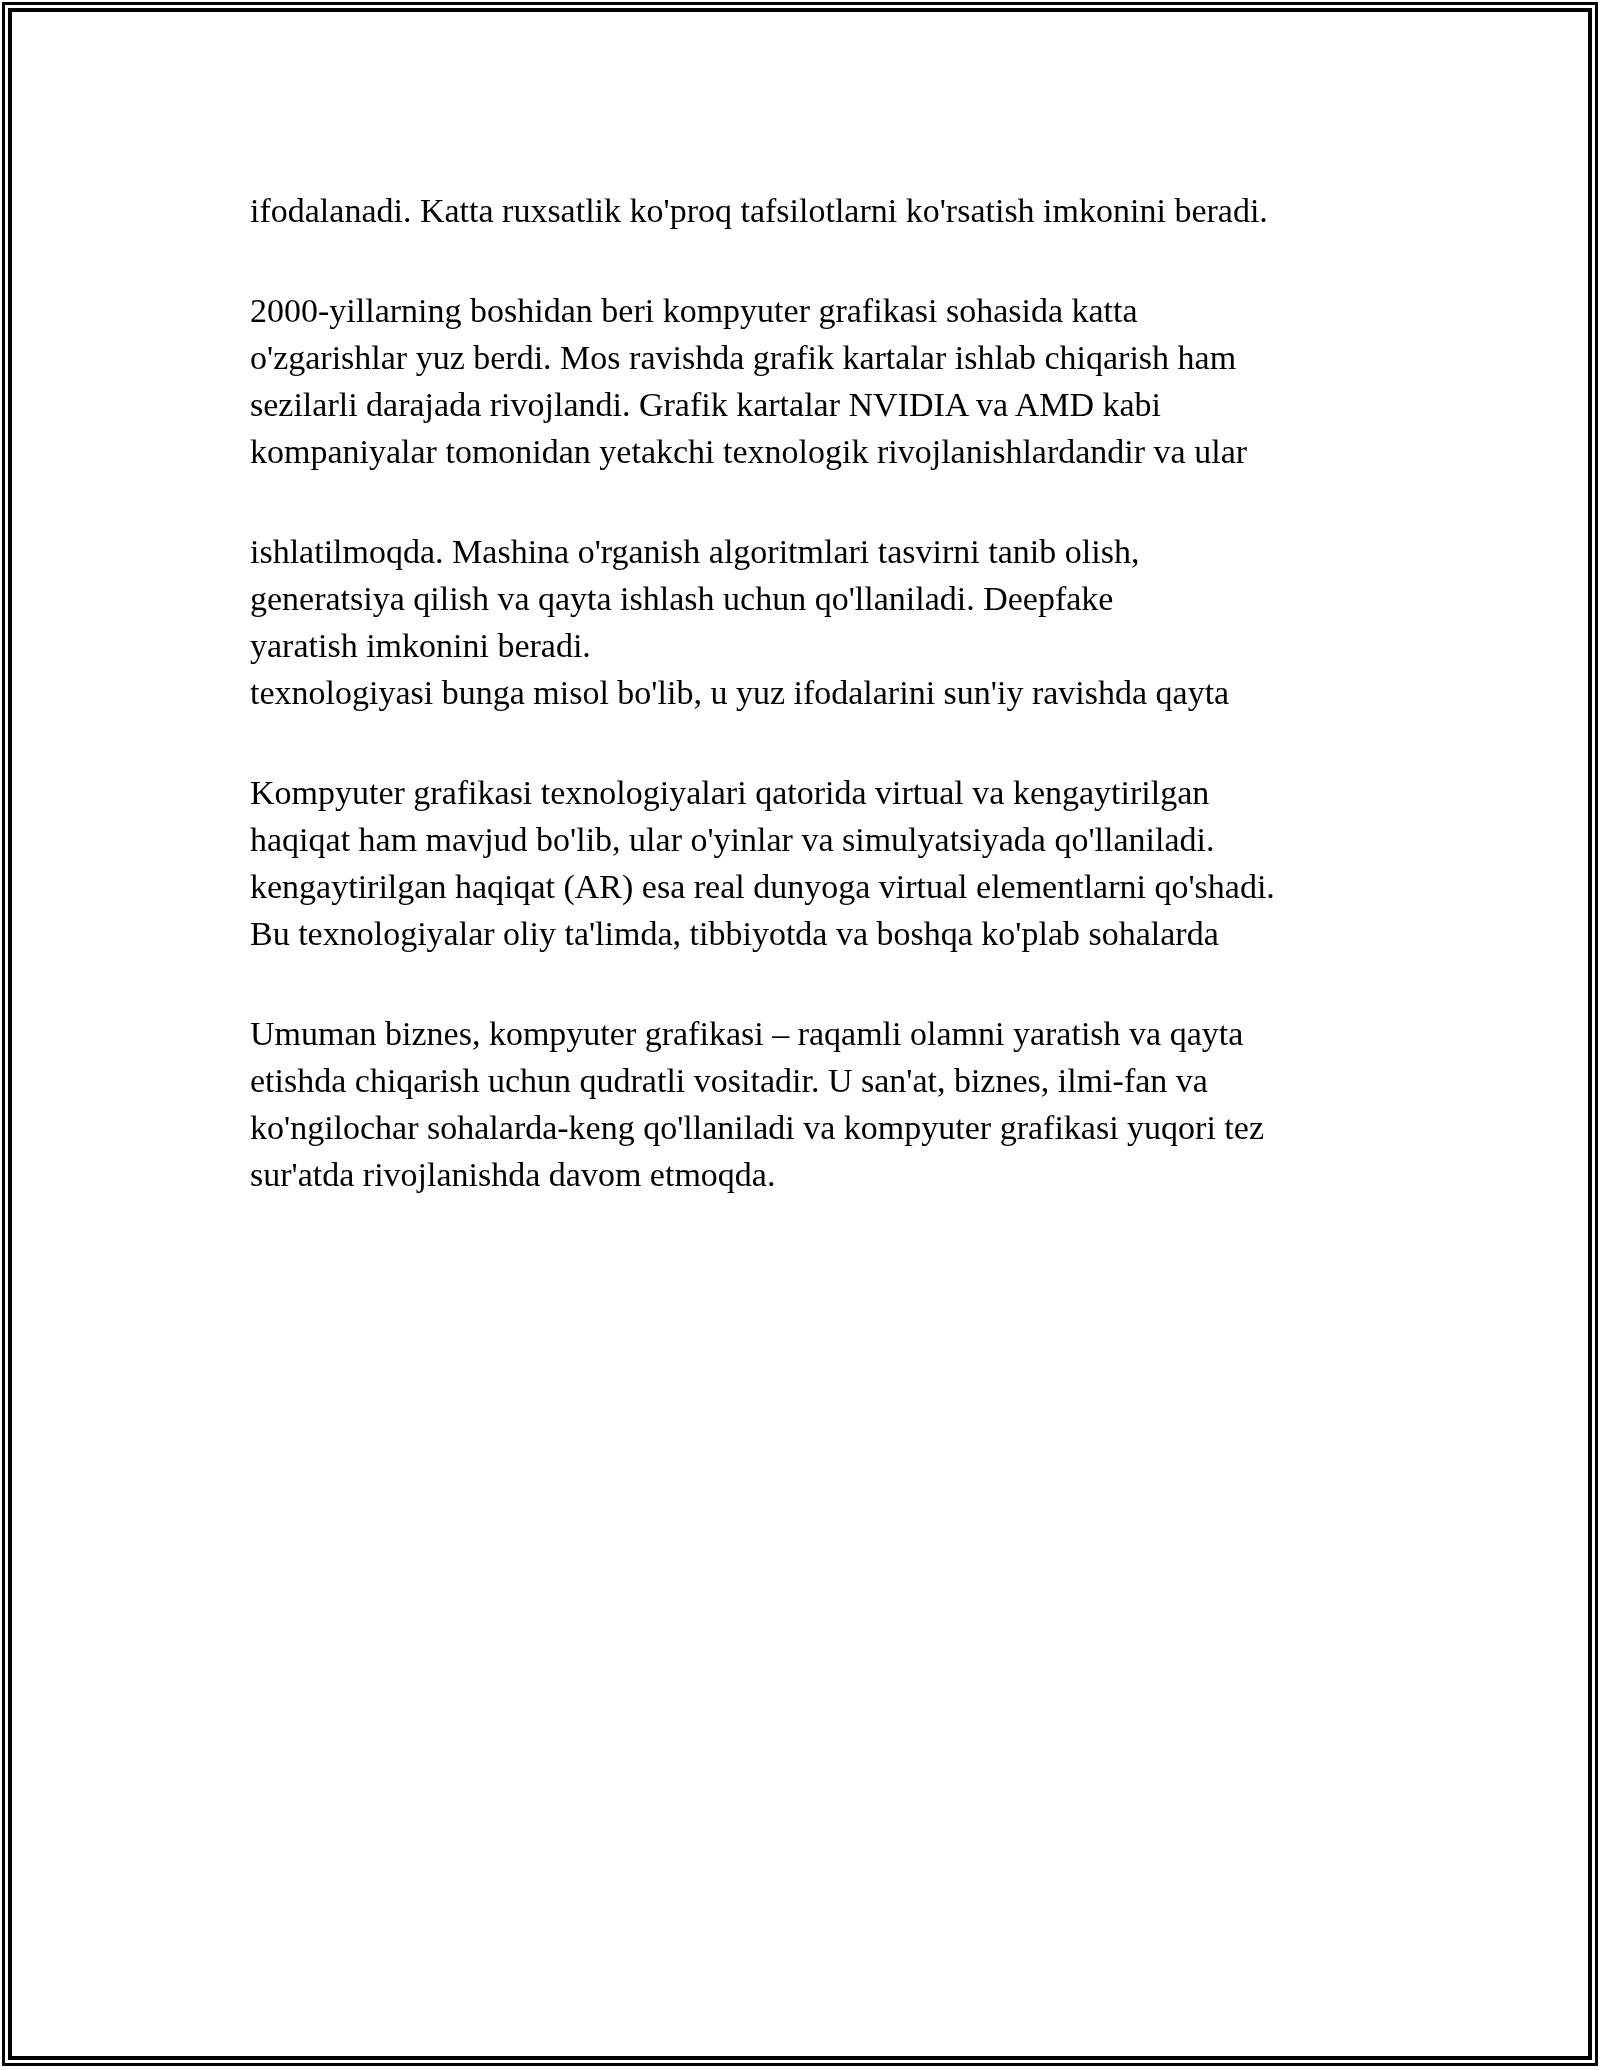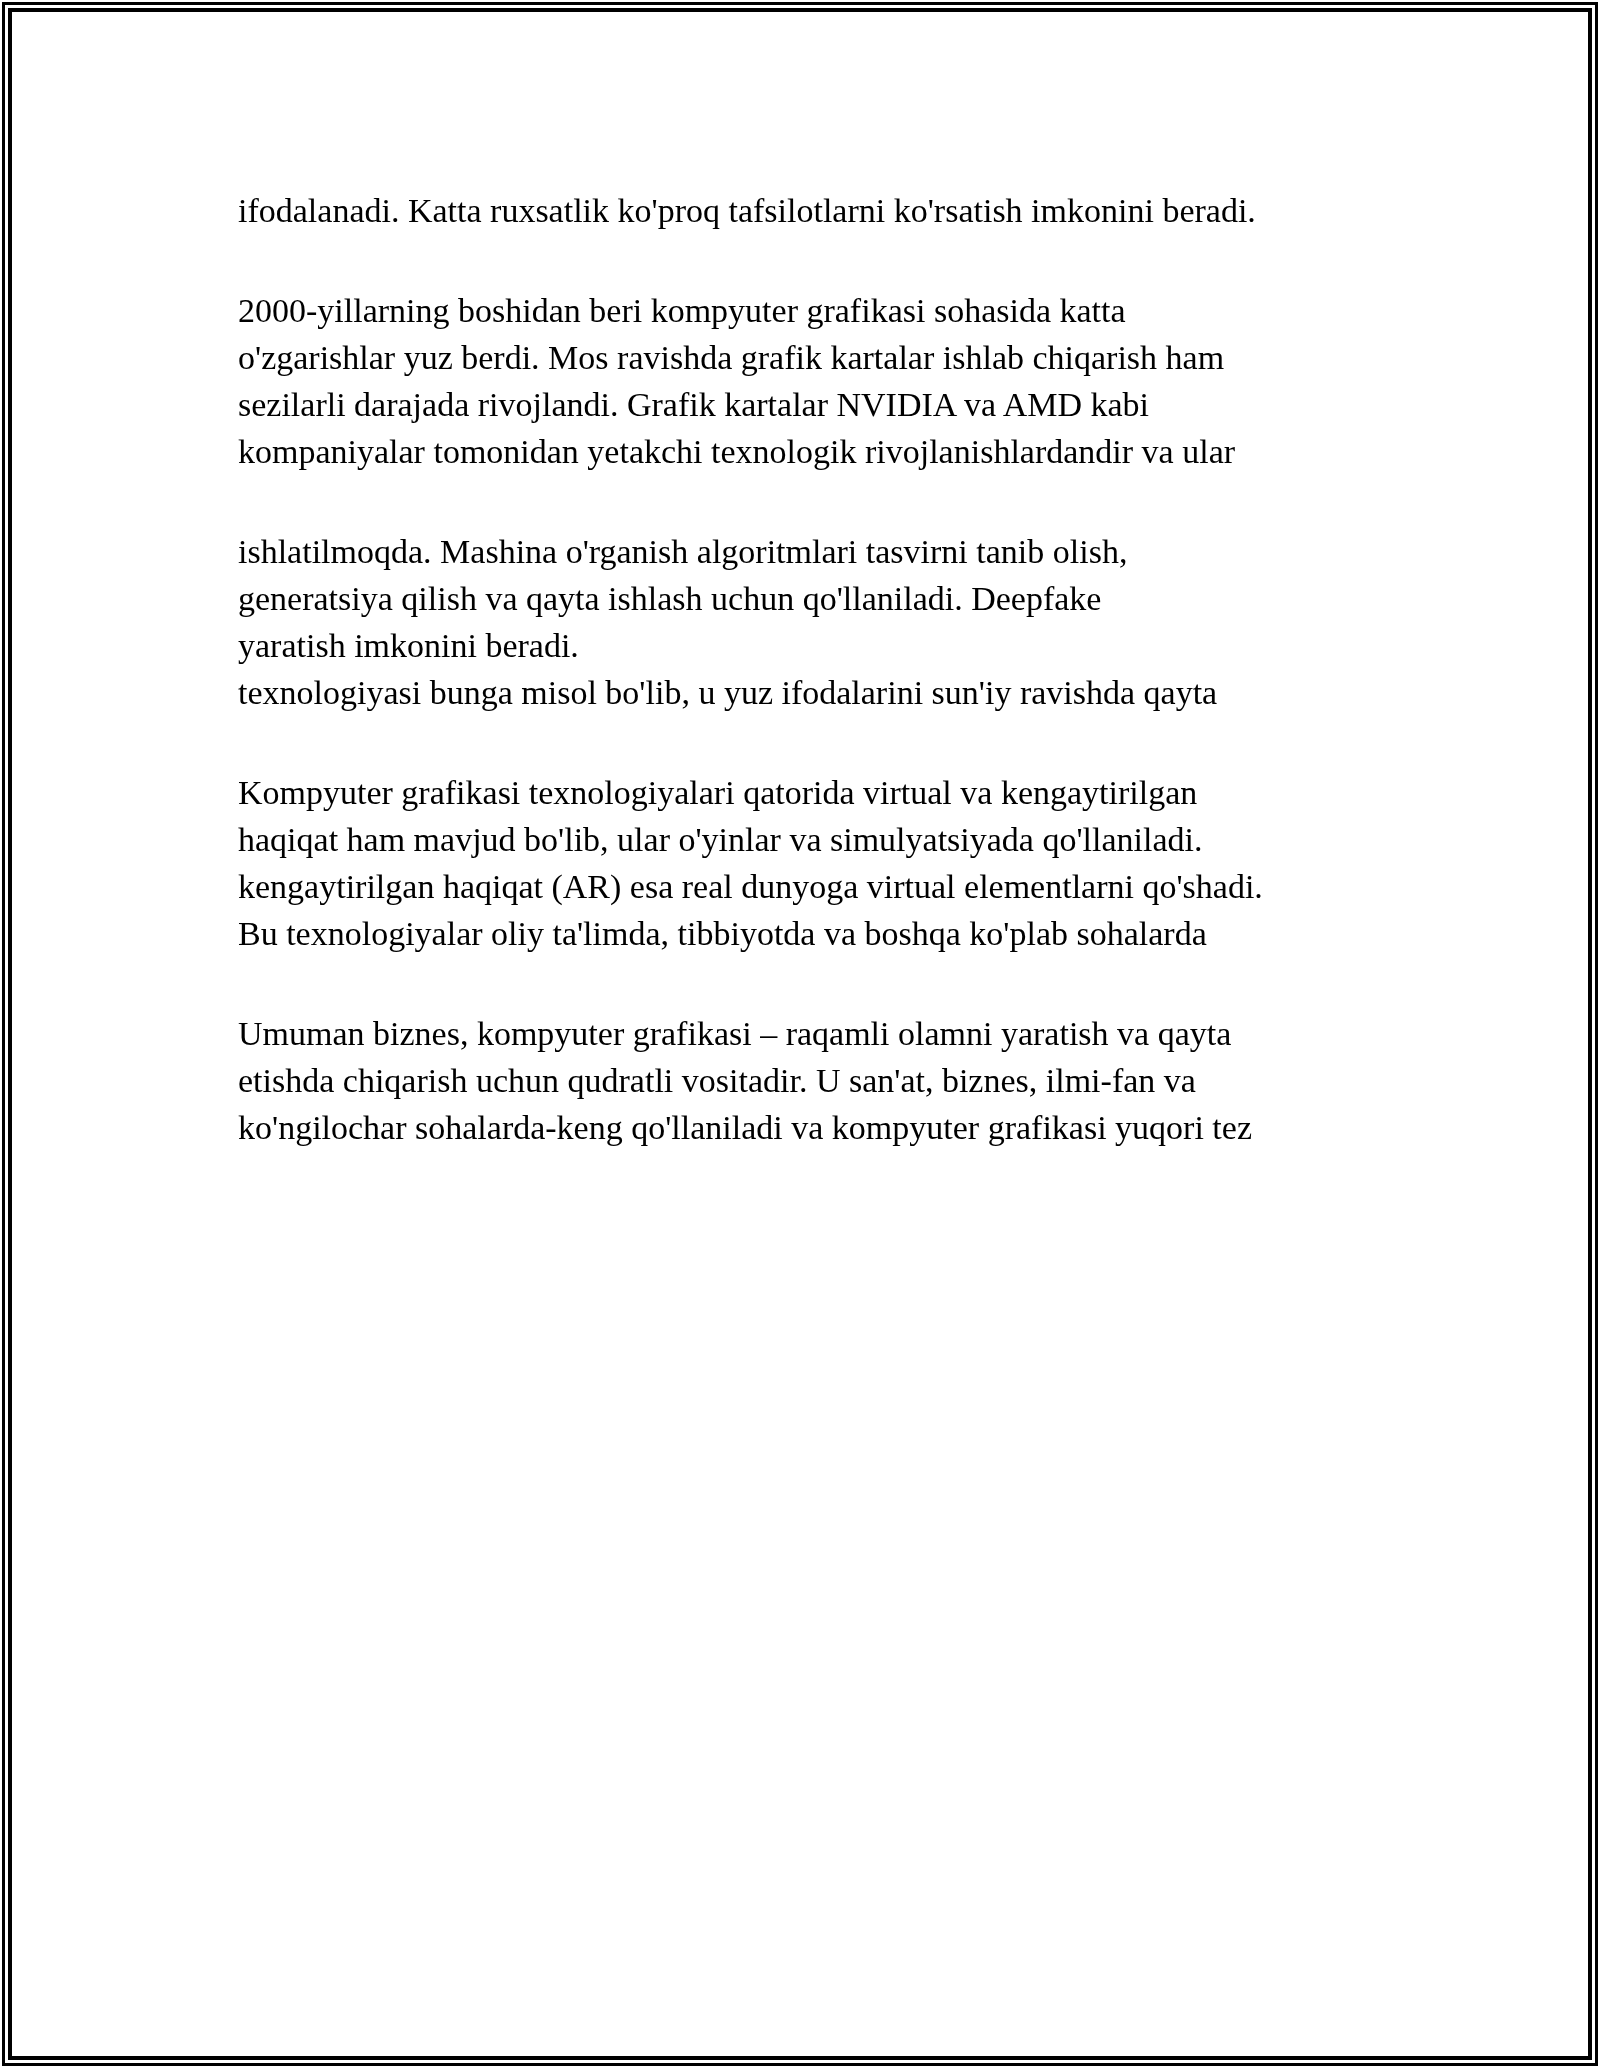--- a/index.html
+++ b/index.html
@@ -27,21 +27,21 @@
       pointer-events: none;
     }
     .border-inner {
       position: absolute;
       top: 8px; left: 8px; right: 8px; bottom: 10px;
       border: 4px solid #000000;
       pointer-events: none;
     }
     .content {
       position: absolute;
-      left: 238px;
+      left: 250px;
       top: 187px;
       width: 1260px;
       color: #000000;
       font-size: 34px;
       line-height: 47px;
       letter-spacing: 0px;
       font-family: Liberation Serif, serif;
     }
     .para {
       margin: 0 0 53px 0;
@@ -83,16 +83,17 @@
       <span class="line">Kompyuter grafikasi texnologiyalari qatorida virtual va kengaytirilgan</span>
       <span class="line">haqiqat ham mavjud bo'lib, ular o'yinlar va simulyatsiyada qo'llaniladi.</span>
       <span class="line">kengaytirilgan haqiqat (AR) esa real dunyoga virtual elementlarni qo'shadi.</span>
       <span class="line">Bu texnologiyalar oliy ta'limda, tibbiyotda va boshqa ko'plab sohalarda</span>
     </p>
 
     <p class="para">
       <span class="line">Umuman biznes, kompyuter grafikasi – raqamli olamni yaratish va qayta</span>
       <span class="line">etishda chiqarish uchun qudratli vositadir. U san'at, biznes, ilmi-fan va</span>
       <span class="line">ko'ngilochar sohalarda-keng qo'llaniladi va kompyuter grafikasi yuqori tez</span>
+      <span class="line">sur'atda rivojlanishda davom etmoqda.</span>
     </p>
 
   </div>
 </div>
 
 </body></html>

